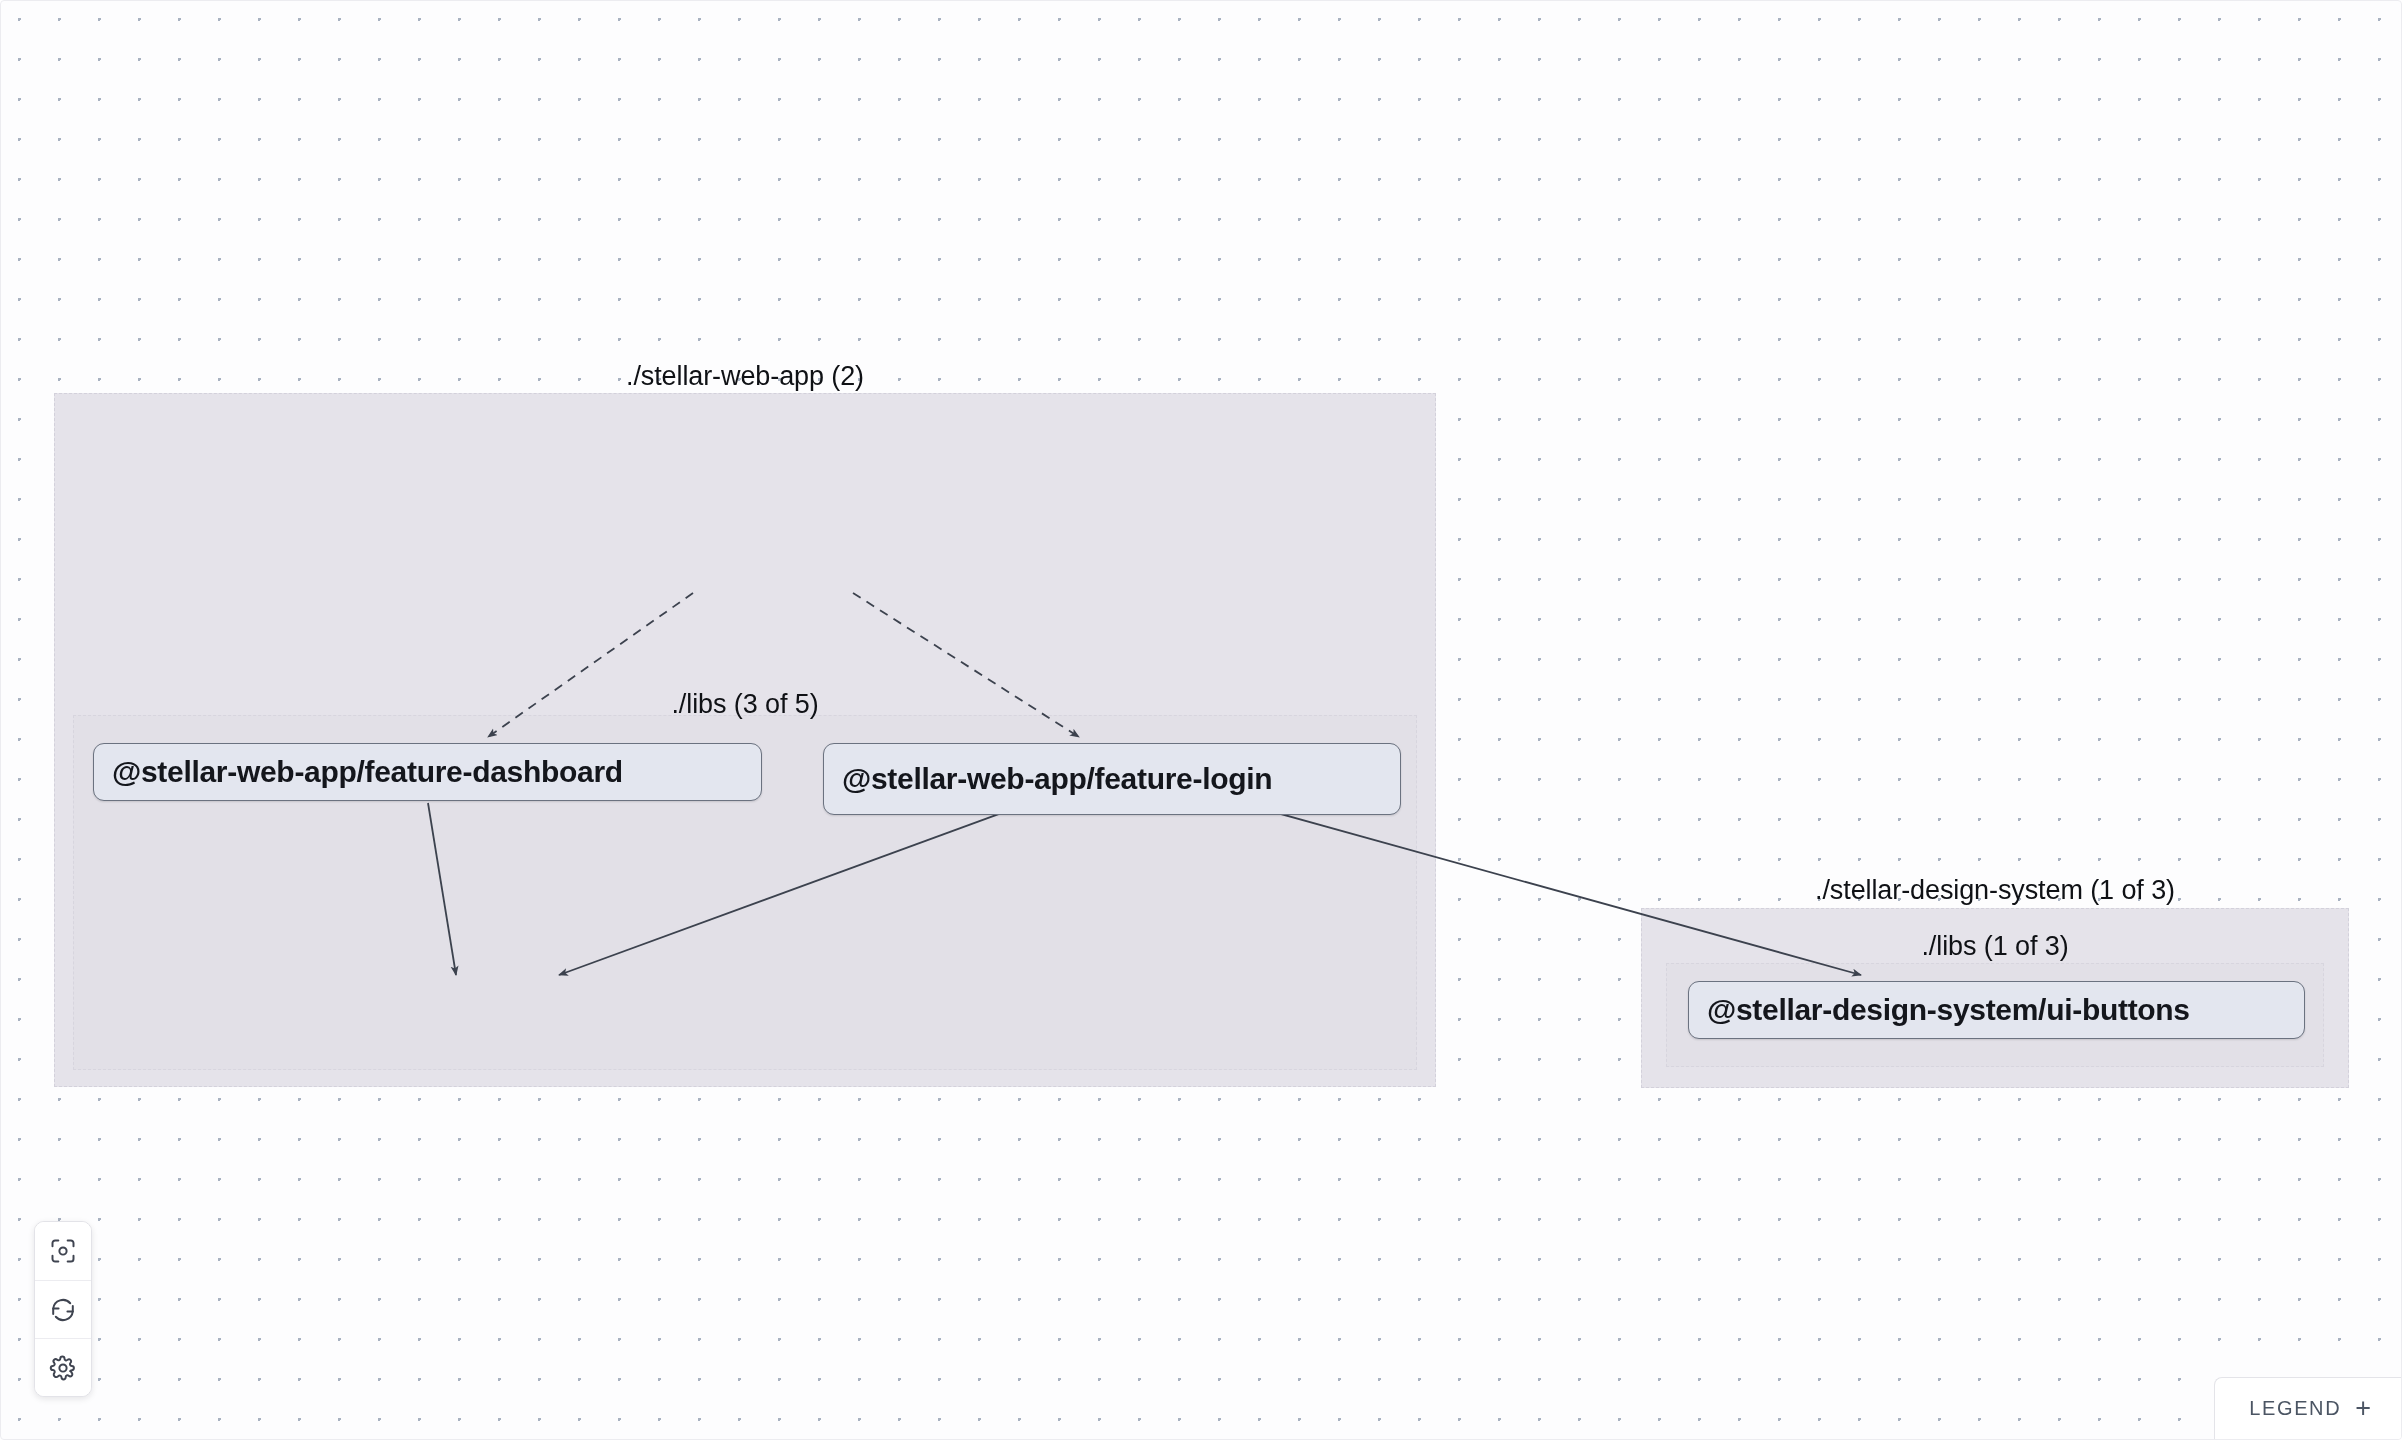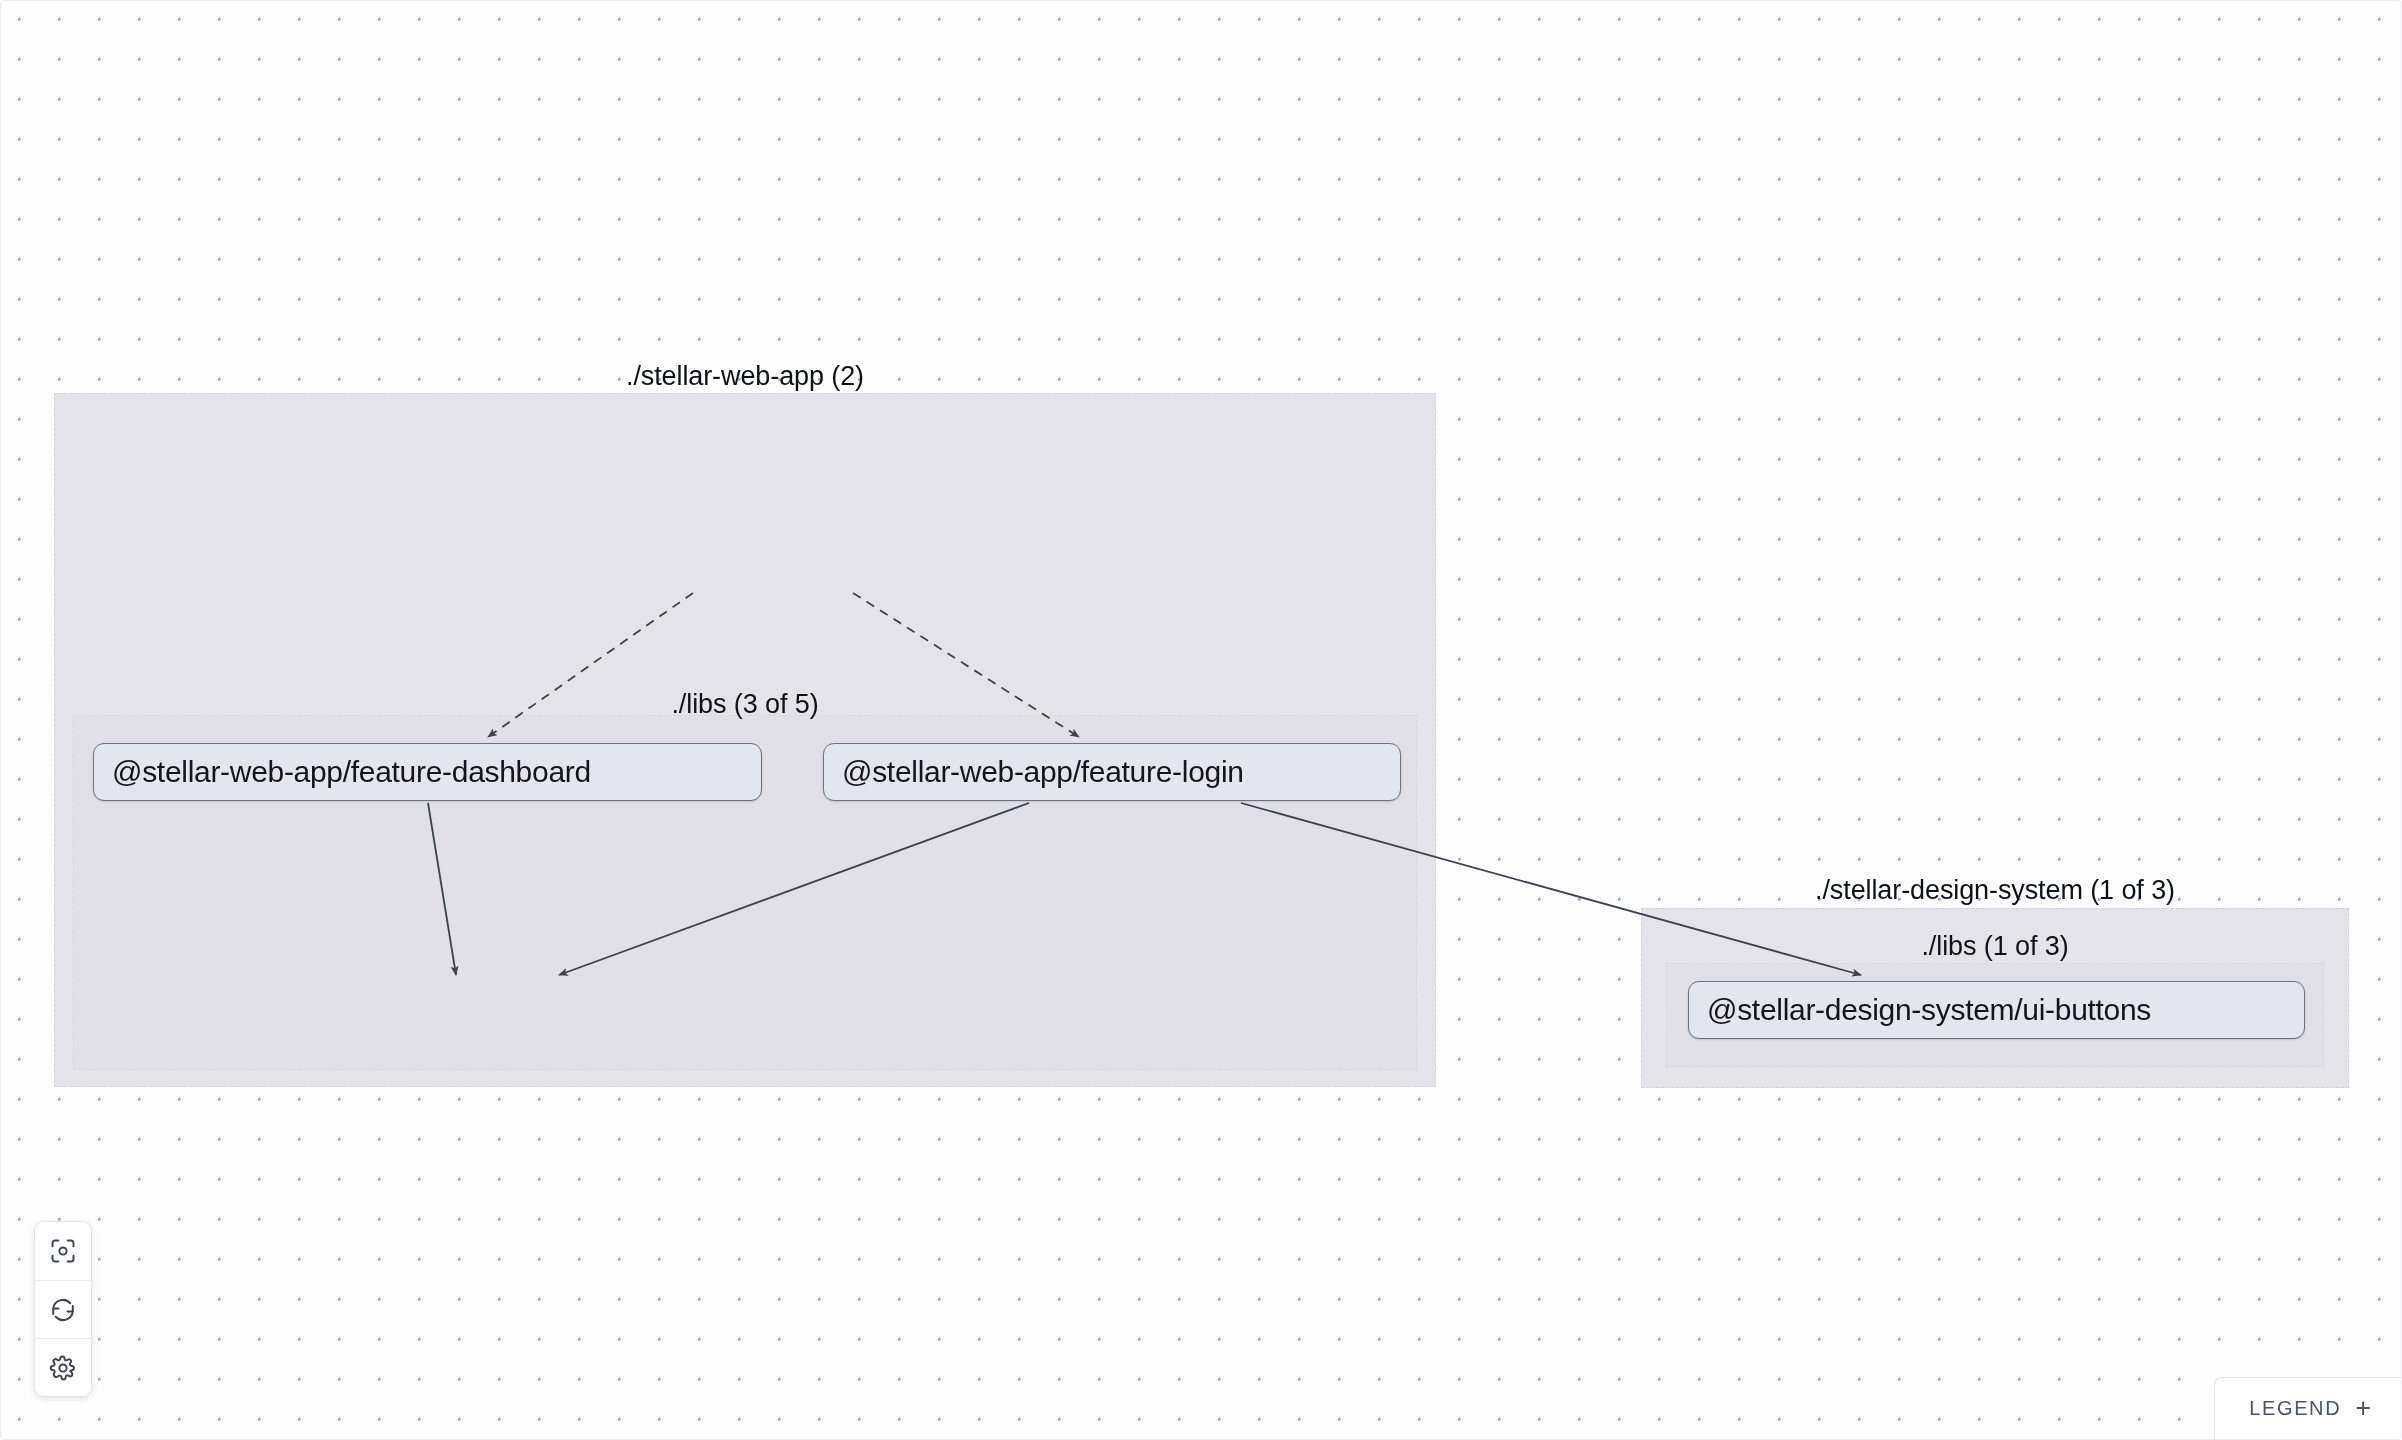--- a/index.html
+++ b/index.html
@@ -76,20 +76,21 @@
     border: 1.6px solid #6b7280;
     border-radius: 11px;
     box-shadow: 0 1px 2px rgba(20,22,30,0.14);
     padding: 0 18px;
   }
   .node-label {
     font-size: 30px;
     color: #14161c;
     letter-spacing: -0.3px;
     white-space: nowrap;
+    font-weight: bold;
   }
 
   
   #edges {
     position: absolute;
     left: 0; top: 0;
     width: 2402px;
     height: 1440px;
     pointer-events: none;
   }
@@ -175,21 +176,21 @@
         <line x1="427" y1="802" x2="455" y2="974" stroke="#3c424e" stroke-width="1.8" marker-end="url(#arrowhead)"></line>
         <line x1="1028" y1="802" x2="558" y2="974" stroke="#3c424e" stroke-width="1.8" marker-end="url(#arrowhead)"></line>
         <line x1="1240" y1="802" x2="1860" y2="974" stroke="#3c424e" stroke-width="1.8" marker-end="url(#arrowhead)"></line>
       </g>
   </svg>
 
 
   <div class="node" id="n0" style="left: 92px; top: 742px; width: 669px; height: 58px;">
     <span class="node-label">@stellar-web-app/feature-dashboard</span>
   </div>
-  <div class="node" id="n1" style="left: 822px; top: 742px; width: 578px; height: 58px;">
+  <div class="node" id="n1" style="left: 822px; top: 742px; width: 578px; height: 72px;">
     <span class="node-label">@stellar-web-app/feature-login</span>
   </div>
   <div class="node" id="n3" style="left: 1687px; top: 980px; width: 617px; height: 58px;">
     <span class="node-label">@stellar-design-system/ui-buttons</span>
   </div>
 
   <div id="toolbar">
     <div class="tool-btn">
       <span>
         <svg width="28" height="28" viewBox="0 0 24 24" fill="none" stroke="#3f4450" stroke-width="1.7" stroke-linecap="round" stroke-linejoin="round">

